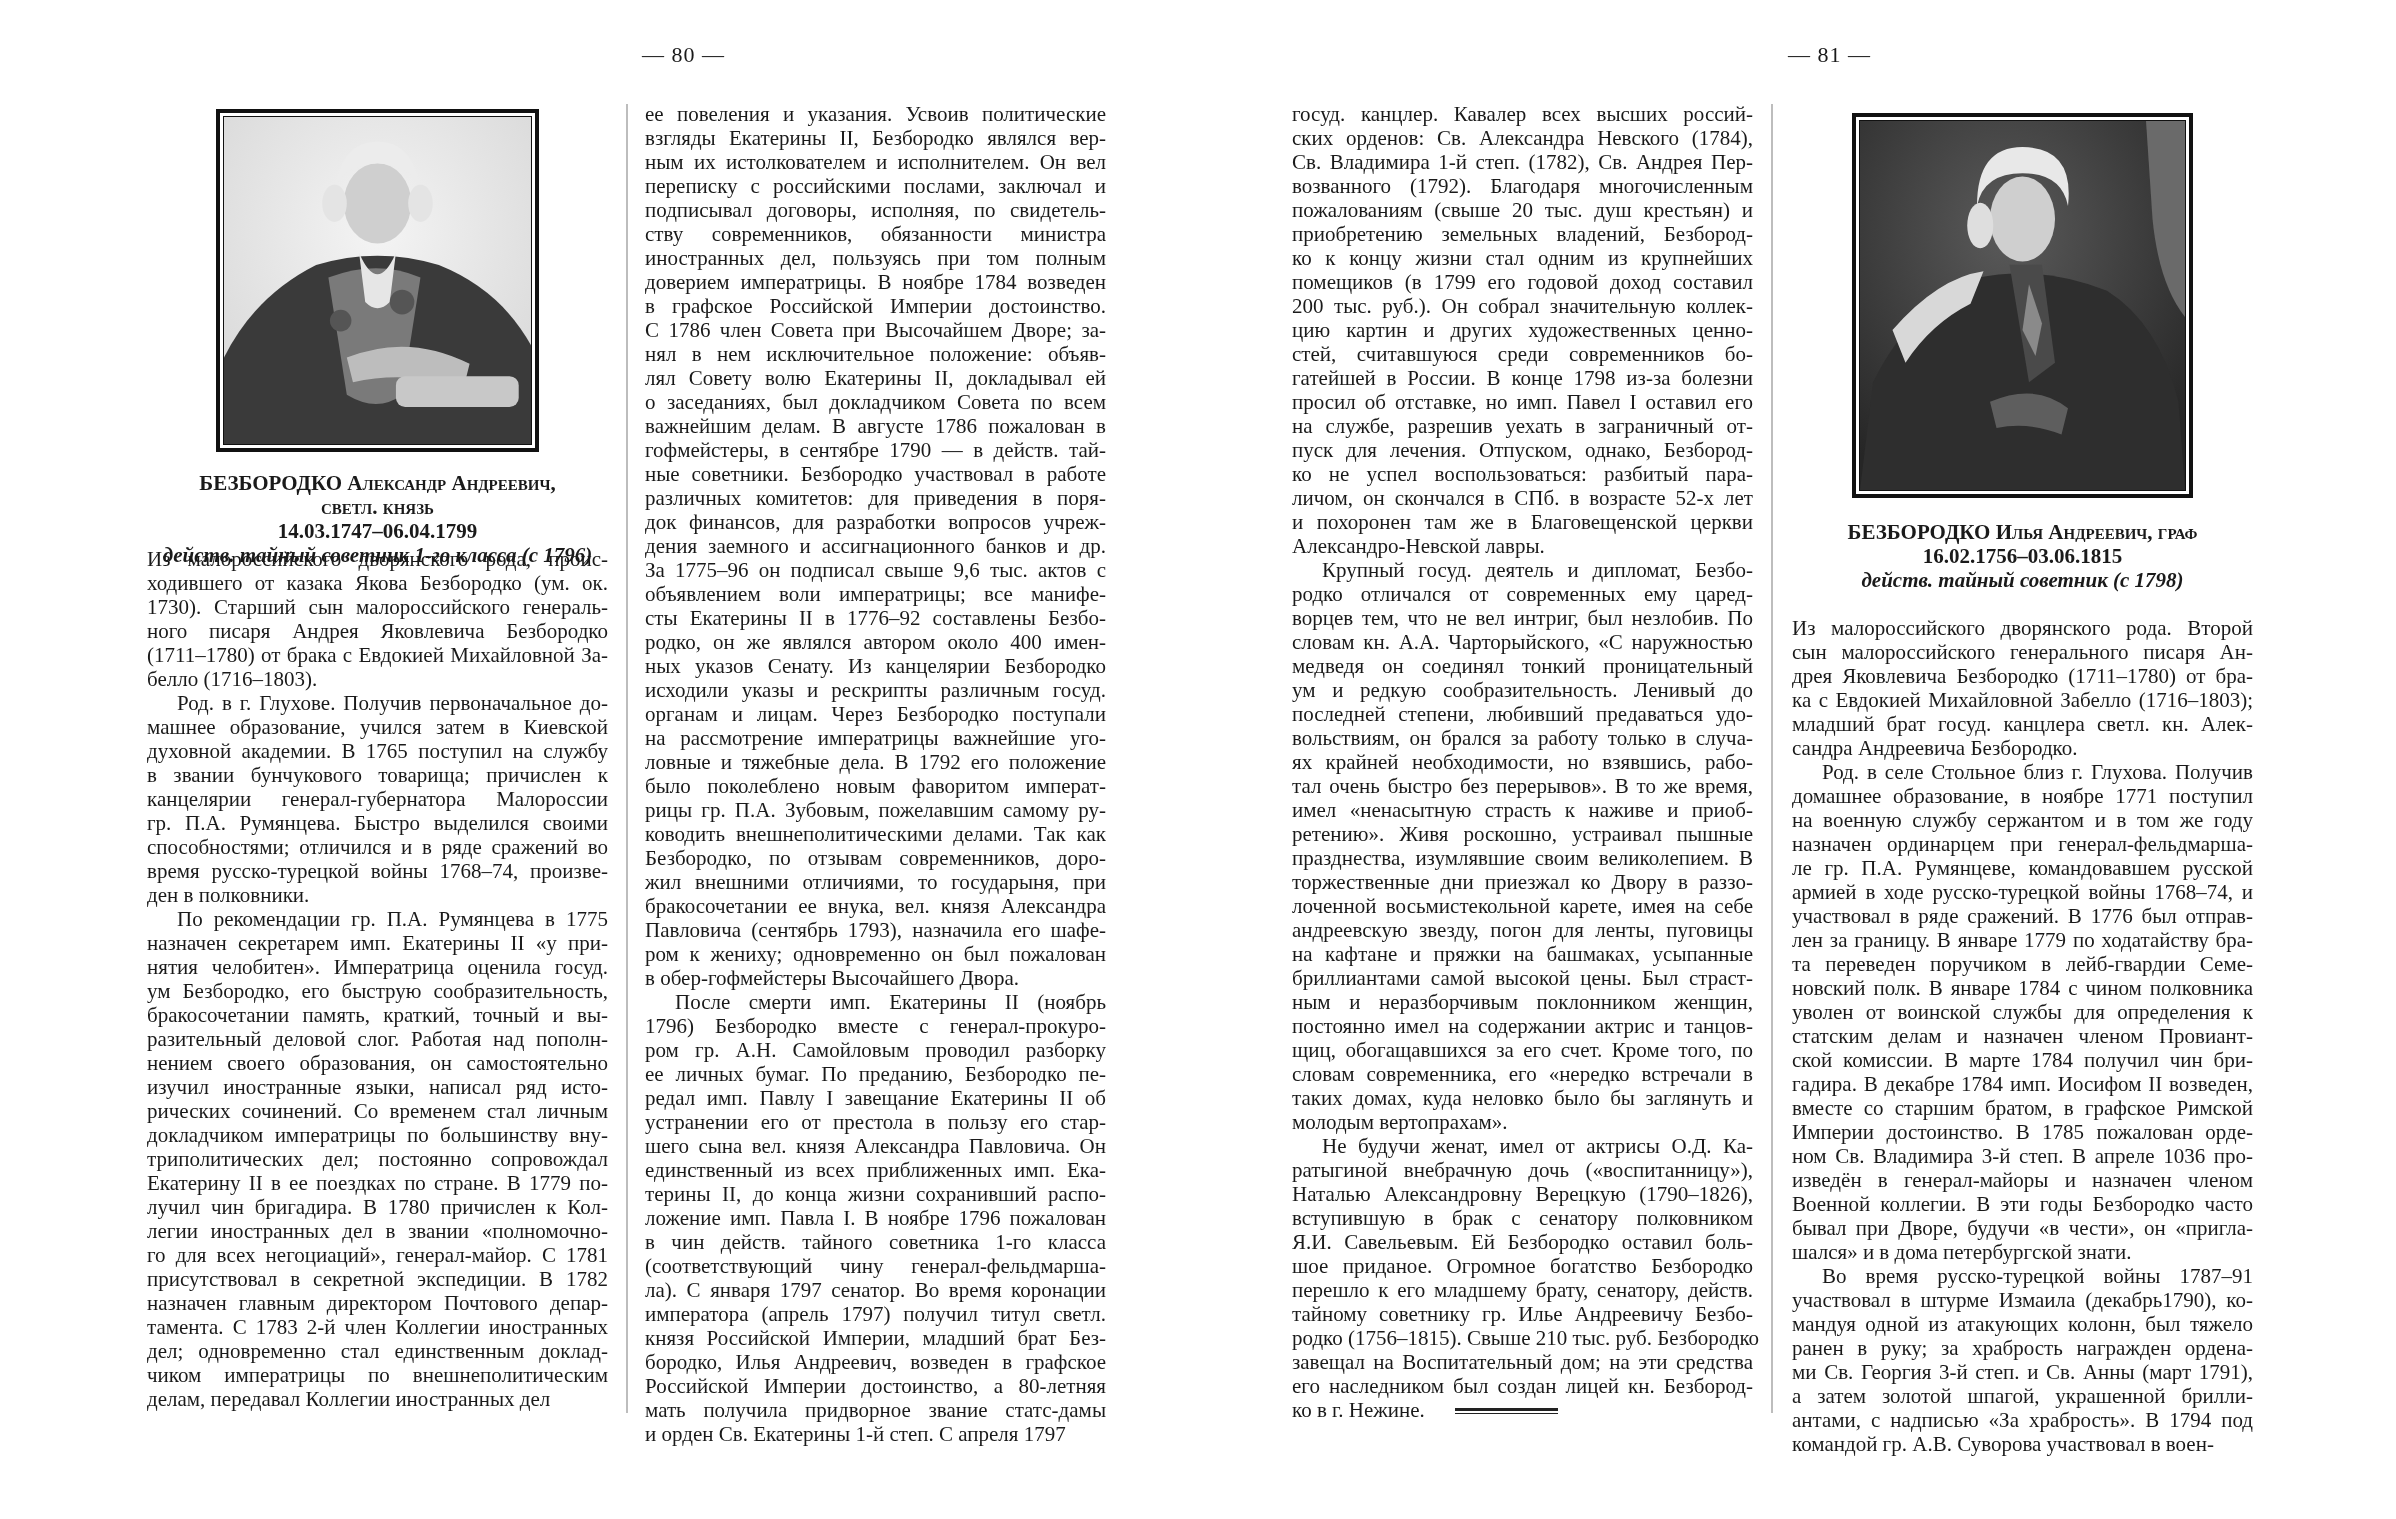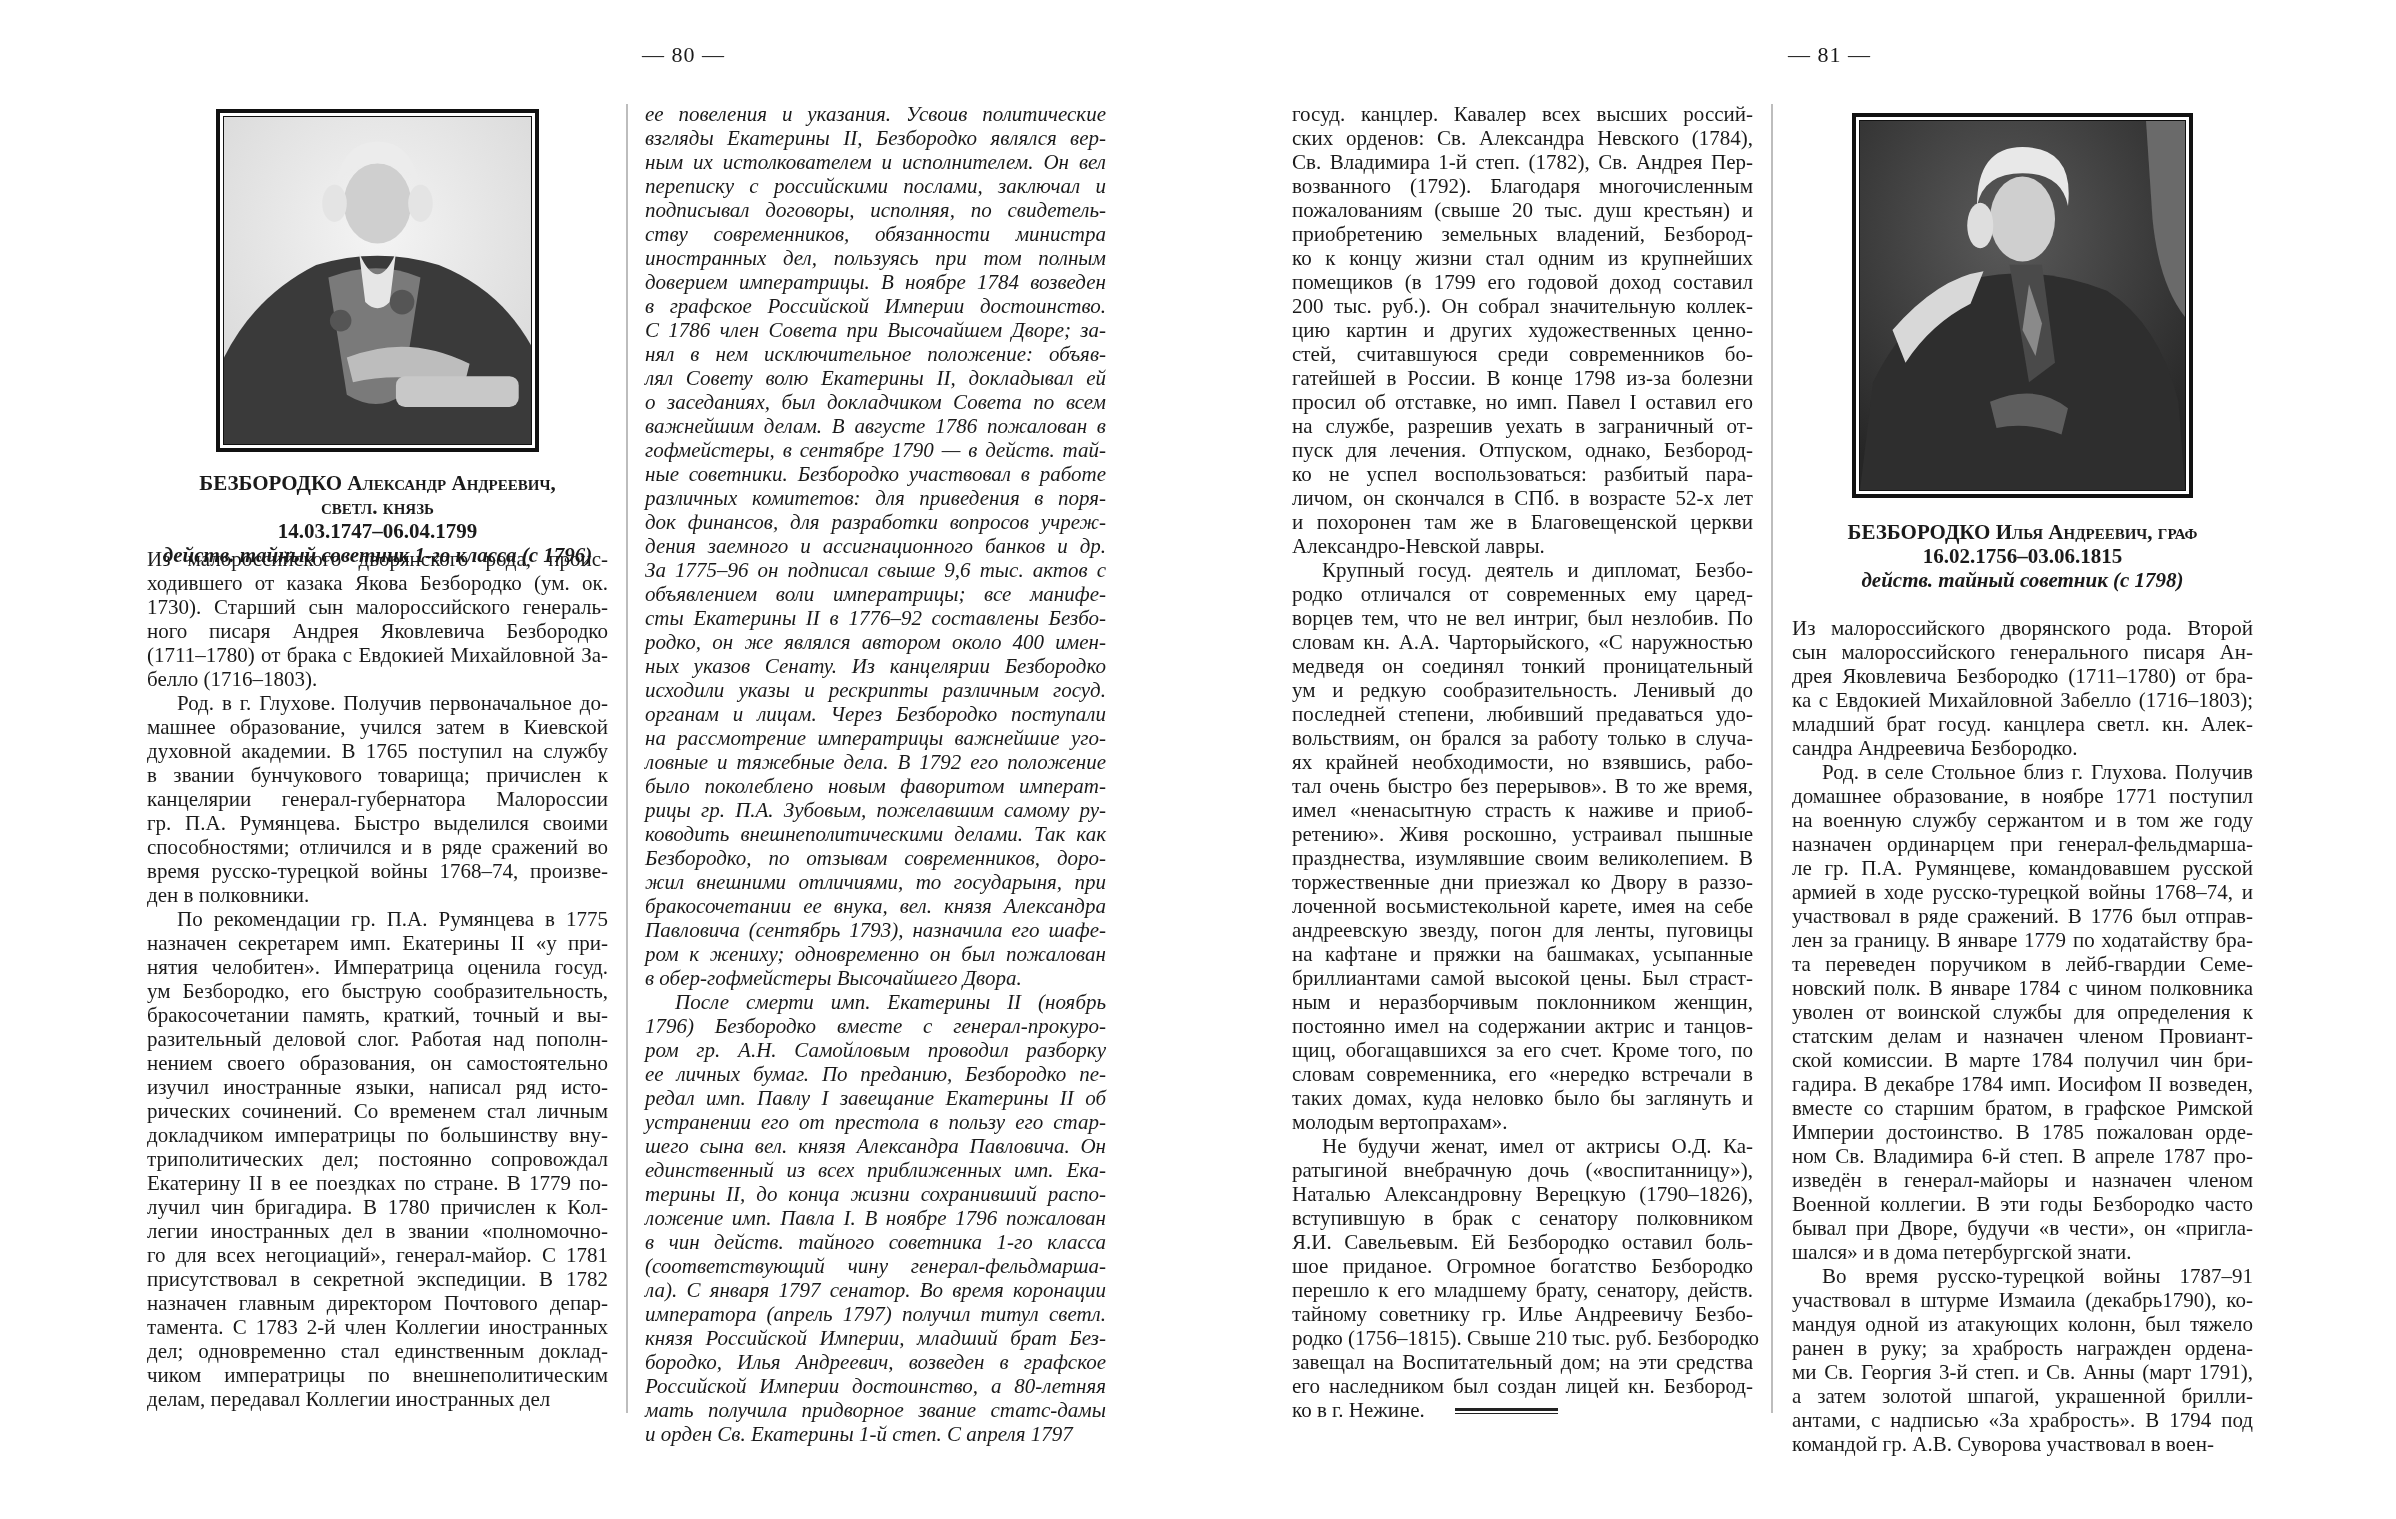--- a/index.html
+++ b/index.html
@@ -93,21 +93,21 @@
     <span class="ln">присутствовал в секретной экспедиции. В 1782</span>
     <span class="ln">назначен главным директором Почтового депар-</span>
     <span class="ln">тамента. С 1783 2-й член Коллегии иностранных</span>
     <span class="ln">дел; одновременно стал единственным доклад-</span>
     <span class="ln">чиком императрицы по внешнеполитическим</span>
     <span class="ln last">делам, передавал Коллегии иностранных дел</span>
   </div>
 
 <div class="rule" style="left:626px; top:104px; height:1309px;"></div>
 
-<div class="col" id="lp-c2" style="left:645px; top:102px; width:461px;font-style:italic;">
+<div class="col" id="lp-c2" style="left:645px; top:102px; width:461px;">
     <span class="ln">ее повеления и указания. Усвоив политические</span>
     <span class="ln">взгляды Екатерины II, Безбородко являлся вер-</span>
     <span class="ln">ным их истолкователем и исполнителем. Он вел</span>
     <span class="ln">переписку с российскими послами, заключал и</span>
     <span class="ln">подписывал договоры, исполняя, по свидетель-</span>
     <span class="ln">ству современников, обязанности министра</span>
     <span class="ln">иностранных дел, пользуясь при том полным</span>
     <span class="ln">доверием императрицы. В ноябре 1784 возведен</span>
     <span class="ln">в графское Российской Империи достоинство.</span>
     <span class="ln">С 1786 член Совета при Высочайшем Дворе; за-</span>
@@ -271,21 +271,21 @@
     <span class="ln">участвовал в ряде сражений. В 1776 был отправ-</span>
     <span class="ln">лен за границу. В январе 1779 по ходатайству бра-</span>
     <span class="ln">та переведен поручиком в лейб-гвардии Семе-</span>
     <span class="ln">новский полк. В январе 1784 с чином полковника</span>
     <span class="ln">уволен от воинской службы для определения к</span>
     <span class="ln">статским делам и назначен членом Провиант-</span>
     <span class="ln">ской комиссии. В марте 1784 получил чин бри-</span>
     <span class="ln">гадира. В декабре 1784 имп. Иосифом II возведен,</span>
     <span class="ln">вместе со старшим братом, в графское Римской</span>
     <span class="ln">Империи достоинство. В 1785 пожалован орде-</span>
-    <span class="ln">ном Св. Владимира 6-й степ. В апреле 1787 про-</span>
+    <span class="ln">ном Св. Владимира 3-й степ. В апреле 1036 про-</span>
     <span class="ln">изведён в генерал-майоры и назначен членом</span>
     <span class="ln">Военной коллегии. В эти годы Безбородко часто</span>
     <span class="ln">бывал при Дворе, будучи «в чести», он «пригла-</span>
     <span class="ln last">шался» и в дома петербургской знати.</span>
     <span class="ln ind">Во время русско-турецкой войны 1787–91</span>
     <span class="ln">участвовал в штурме Измаила (декабрь1790), ко-</span>
     <span class="ln">мандуя одной из атакующих колонн, был тяжело</span>
     <span class="ln">ранен в руку; за храбрость награжден ордена-</span>
     <span class="ln">ми Св. Георгия 3-й степ. и Св. Анны (март 1791),</span>
     <span class="ln">а затем золотой шпагой, украшенной брилли-</span>

